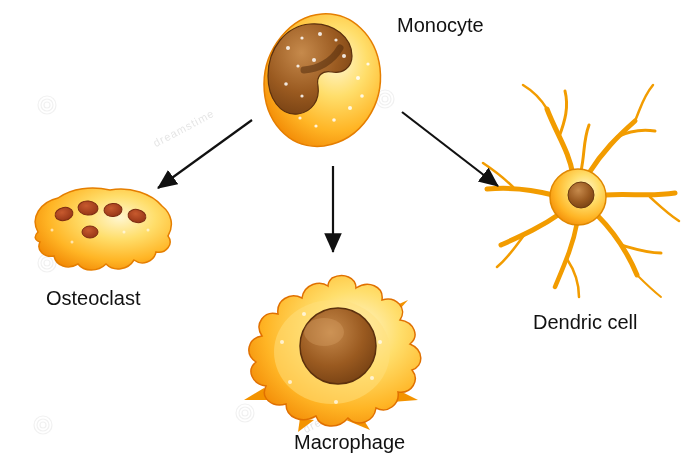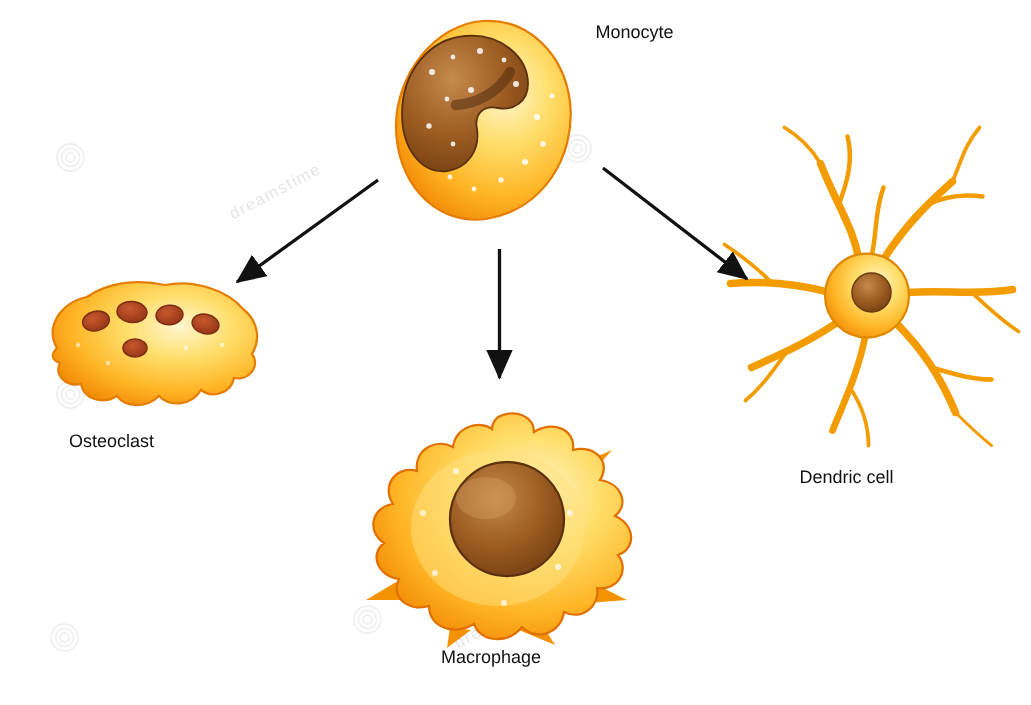--- a/index.html
+++ b/index.html
@@ -6,21 +6,21 @@
   #canvas{
     position:relative;
     width:687px;height:470px;
     background:#ffffff;
     overflow:hidden;
     font-family:"Liberation Sans", sans-serif;
   }
   .cell{position:absolute;}
   .label{
     position:absolute;
-    font-size:12px;
+    font-size:20px;
     color:#111111;
     white-space:nowrap;
   }
   .wm-text{
     position:absolute;
     font-size:11px;
     color:#8a8a8a;
     opacity:.22;
     letter-spacing:1px;
     transform:rotate(-28deg);

